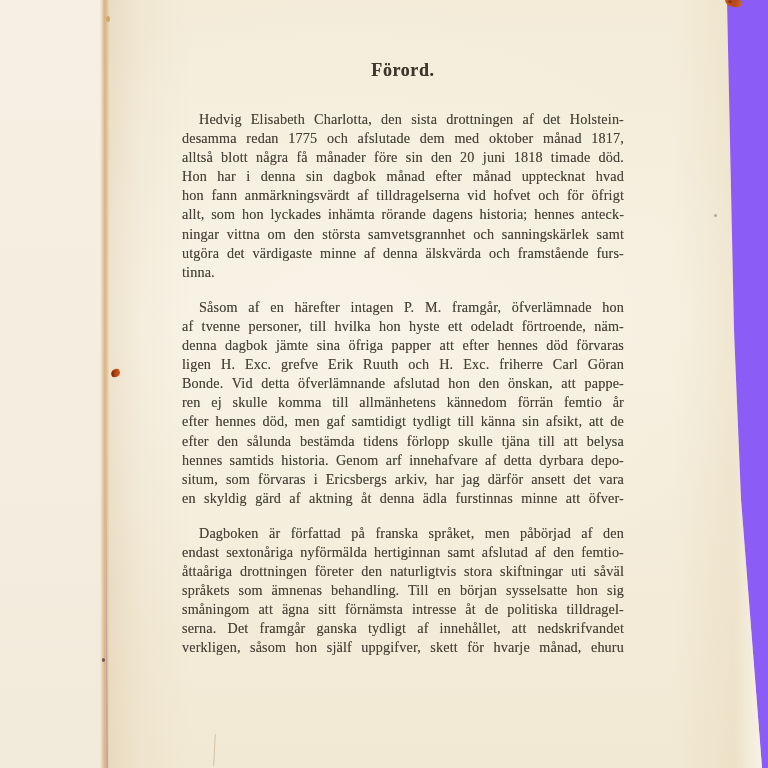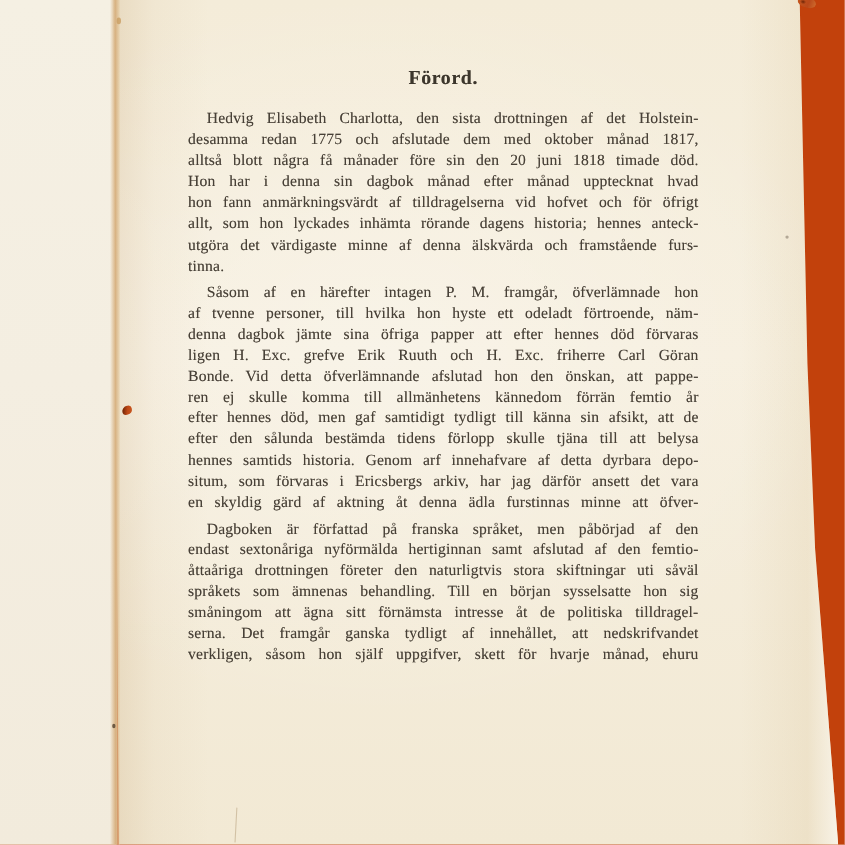--- a/index.html
+++ b/index.html
@@ -3,21 +3,21 @@
 <meta charset="utf-8">
 <style>
   html,body{margin:0;padding:0;}
   body{
     width:768px;height:768px;overflow:hidden;
     font-family:"Liberation Serif",serif;
     background:#f7f8f6;
   }
   .photo{
     position:relative;width:768px;height:768px;
-    background:#c2410c;
+    background:#8b5cf6;
   }
   
   .facing-page{
     position:absolute;left:0;top:0;width:106px;height:768px;
     background:linear-gradient(to bottom,#f5f0e3 0%,#f4eee1 45%,#f2ebdc 100%);
   }
   
   .page{
     position:absolute;left:0;top:0;width:768px;height:768px;
     clip-path:polygon(103px 0%,727px 0%,734px 43%,741px 65%,762px 100%,108px 100%);
@@ -42,21 +42,21 @@
     text-align:center;font-size:18px;font-weight:bold;
     color:#3c362c;letter-spacing:.6px;
     text-shadow:0 0 .5px rgba(70,60,48,.55);
   }
   .text-block{
     position:absolute;left:166px;top:94px;width:474px;
     font-size:14.2px;line-height:19.1px;color:#474037;
     letter-spacing:.15px;
     text-shadow:0 0 .5px rgba(80,70,55,.5);
   }
-  .para{margin:5px;}
+  .para{margin:16px;}
   .line{
     text-align:justify;
     text-align-last:justify;
     height:19.1px;overflow:visible;white-space:nowrap0;
   }
   .line.indent{padding-left:17px;}
   .line.nojust{text-align-last:left;}
   
   .red-fleck{
     position:absolute;left:111px;top:369px;width:9px;height:8px;
@@ -87,20 +87,21 @@
   <div class="page">
     <div class="title">Förord.</div>
     <div class="text-block">
         <div class="para">
           <div class="line indent">Hedvig Elisabeth Charlotta, den sista drottningen af det Holstein-</div>
           <div class="line">desamma redan 1775 och afslutade dem med oktober månad 1817,</div>
           <div class="line">alltså blott några få månader före sin den 20 juni 1818 timade död.</div>
           <div class="line">Hon har i denna sin dagbok månad efter månad upptecknat hvad</div>
           <div class="line">hon fann anmärkningsvärdt af tilldragelserna vid hofvet och för öfrigt</div>
           <div class="line">allt, som hon lyckades inhämta rörande dagens historia; hennes anteck-</div>
+          <div class="line">ningar vittna om den största samvetsgrannhet och sanningskärlek samt</div>
           <div class="line">utgöra det värdigaste minne af denna älskvärda och framstående furs-</div>
           <div class="line nojust">tinna.</div>
         </div>
         <div class="para">
           <div class="line indent">Såsom af en härefter intagen P. M. framgår, öfverlämnade hon</div>
           <div class="line">af tvenne personer, till hvilka hon hyste ett odeladt förtroende, näm-</div>
           <div class="line">denna dagbok jämte sina öfriga papper att efter hennes död förvaras</div>
           <div class="line">ligen H. Exc. grefve Erik Ruuth och H. Exc. friherre Carl Göran</div>
           <div class="line">Bonde. Vid detta öfverlämnande afslutad hon den önskan, att pappe-</div>
           <div class="line">ren ej skulle komma till allmänhetens kännedom förrän femtio år</div>

